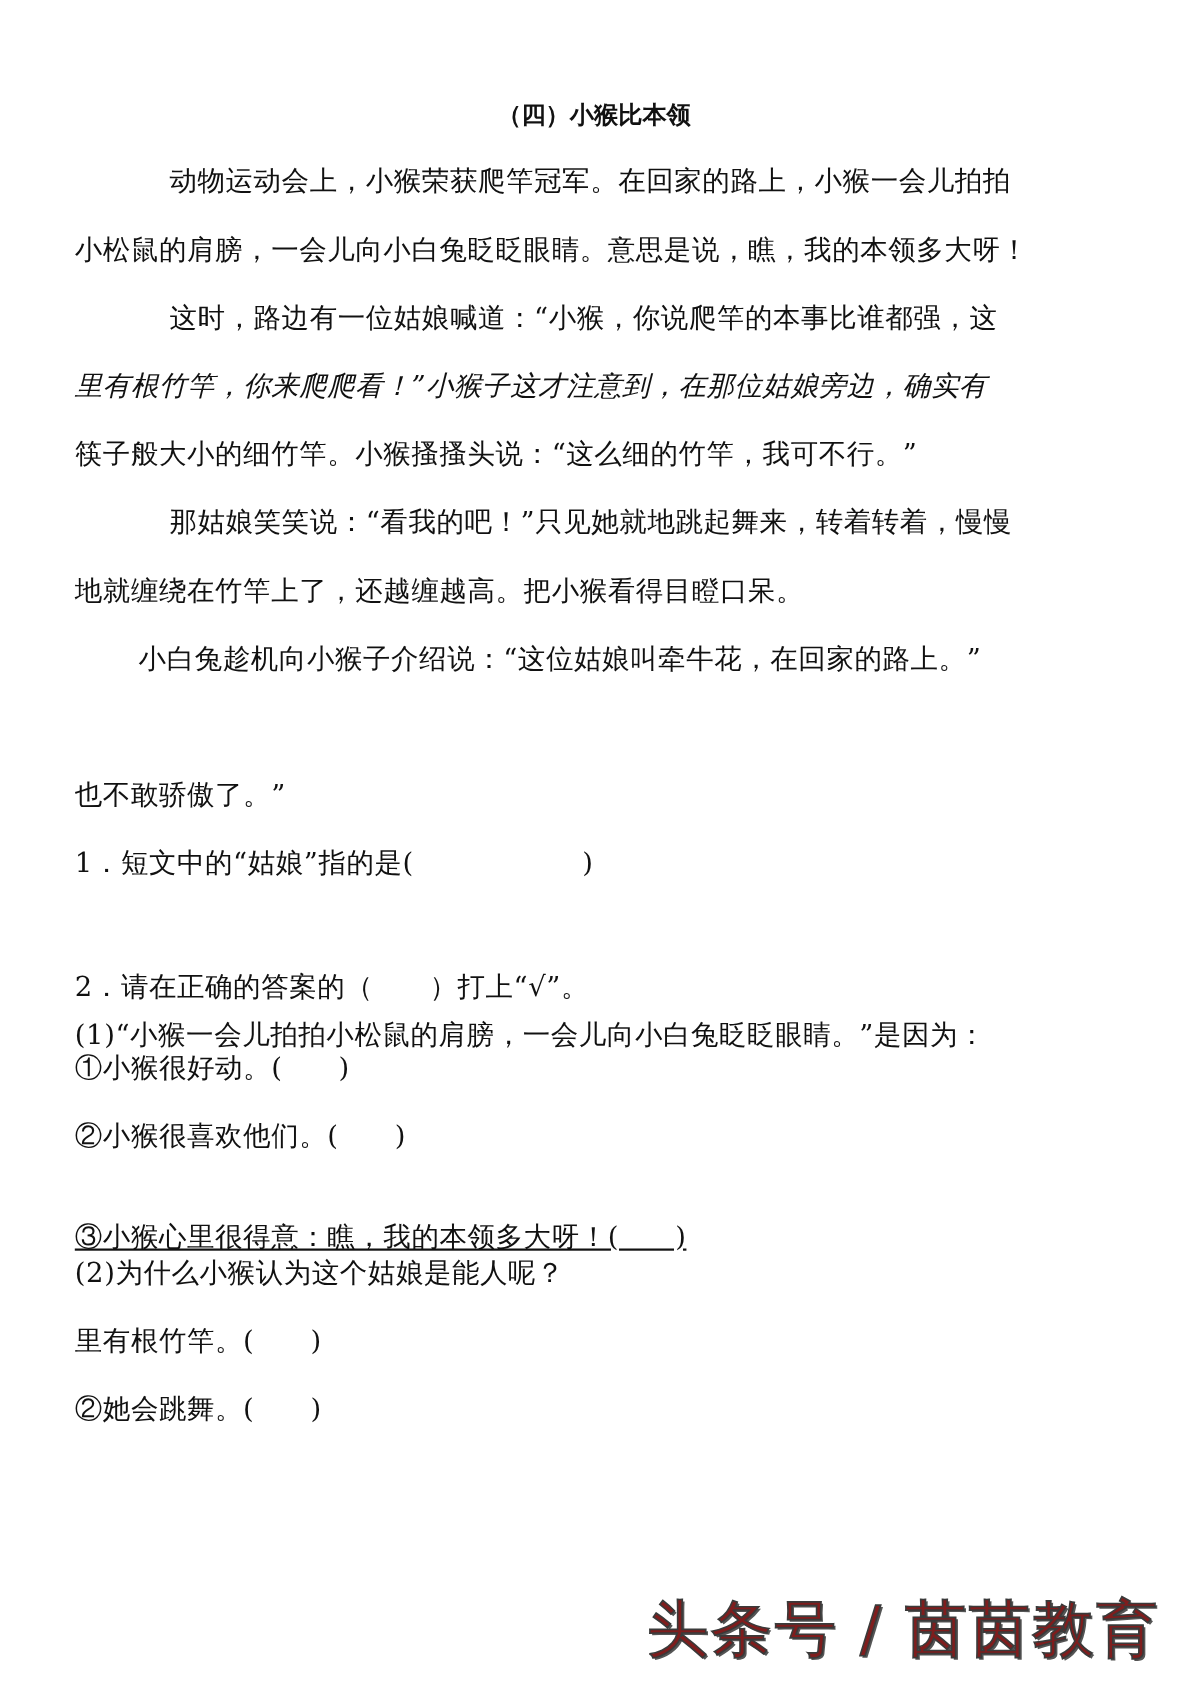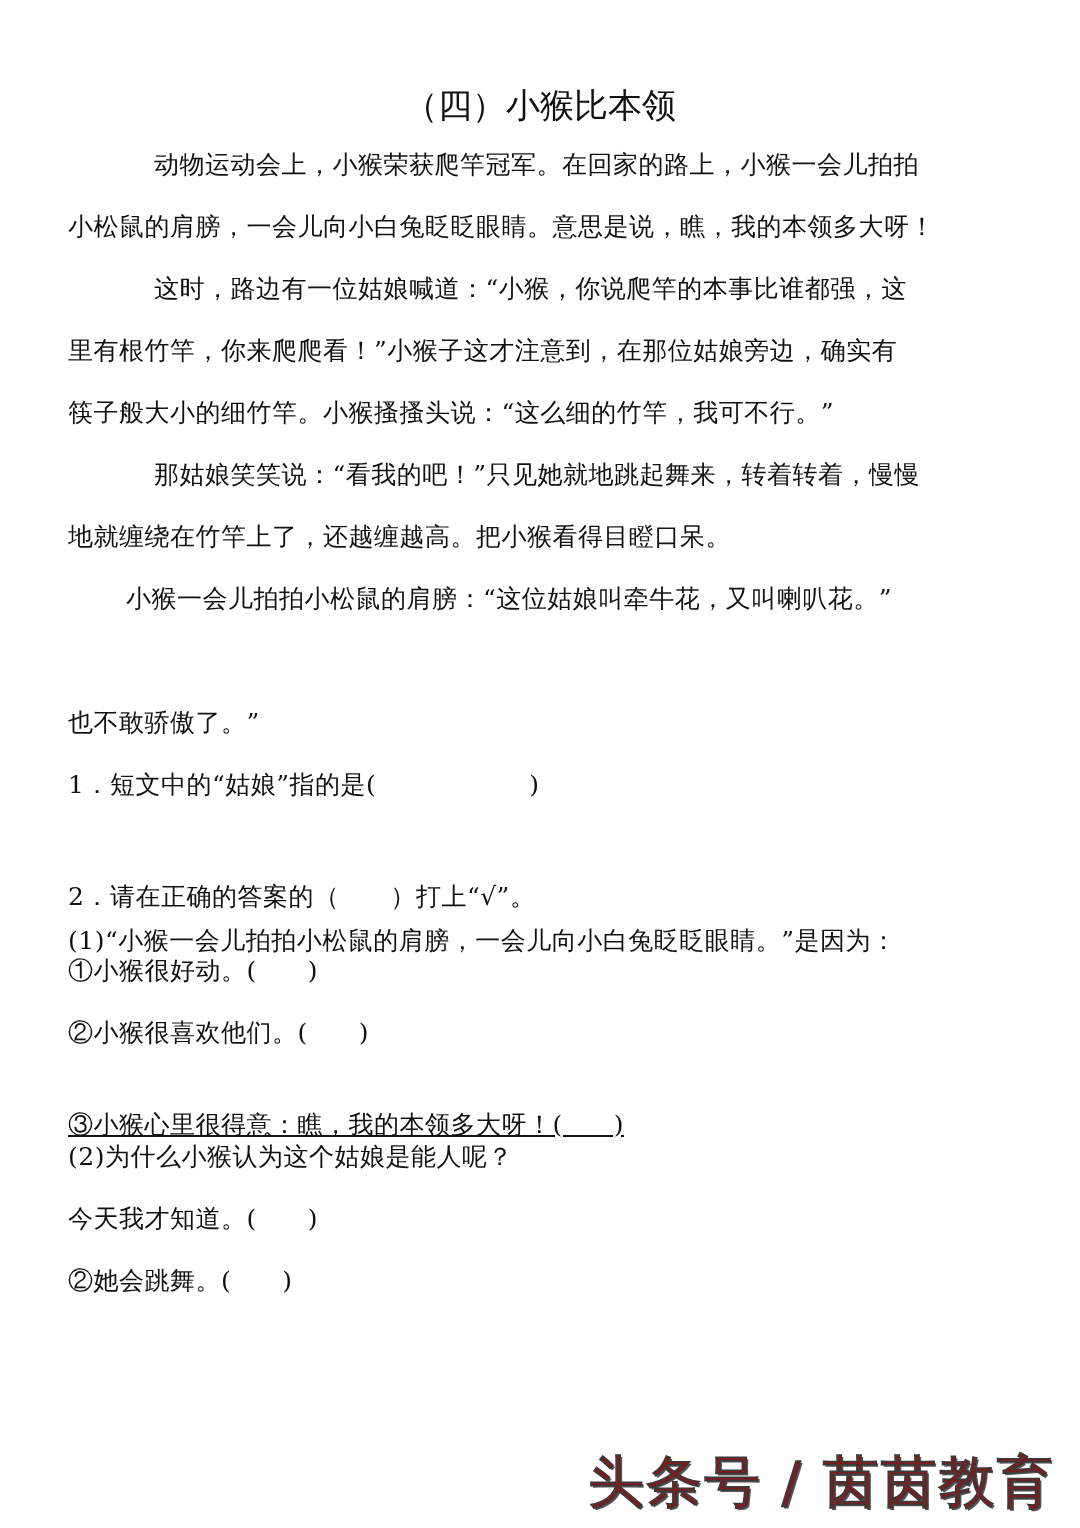--- a/index.html
+++ b/index.html
@@ -28,22 +28,23 @@
       font-size: 25px;
       line-height: 34px;
       white-space: nowrap;
       letter-spacing: 0.5px;
     }
     .title {
       position: absolute;
       left: 0; right: 0;
       top: 88px;
       text-align: center;
-      font-size: 34px;
+      font-size: 22px;
       line-height: 34px;
+      font-weight: bold;
     }
     .indent2 { padding-left: 86px; }
     .indent1 { padding-left: 58px; }
     .watermark {
       position: absolute;
       left: 588px;
       top: 1450px;
       font-family: "DejaVu Sans", "Liberation Sans", sans-serif;
       font-size: 56px;
       line-height: 64px;
@@ -58,36 +59,36 @@
 <body>
 
 <div class="page">
 
   <div class="title">（四）小猴比本领</div>
 
   <div class="line indent2" style="top:148px;">动物运动会上，小猴荣获爬竿冠军。在回家的路上，小猴一会儿拍拍</div>
   <div class="line" style="top:210px;">小松鼠的肩膀，一会儿向小白兔眨眨眼睛。意思是说，瞧，我的本领多大呀！</div>
 
   <div class="line indent2" style="top:272px;">这时，路边有一位姑娘喊道：“小猴，你说爬竿的本事比谁都强，这</div>
-  <div class="line" style="top:334px;">里有根竹竿，你来爬爬看！”小猴子这才注意到，在那位姑娘旁边，确实有</div>
+  <div class="line" style="top:334px;font-style:italic;">里有根竹竿，你来爬爬看！”小猴子这才注意到，在那位姑娘旁边，确实有</div>
   <div class="line" style="top:396px;">筷子般大小的细竹竿。小猴搔搔头说：“这么细的竹竿，我可不行。”</div>
 
   <div class="line indent2" style="top:458px;">那姑娘笑笑说：“看我的吧！”只见她就地跳起舞来，转着转着，慢慢</div>
   <div class="line" style="top:520px;">地就缠绕在竹竿上了，还越缠越高。把小猴看得目瞪口呆。</div>
 
-  <div class="line indent1" style="top:582px;">小猴一会儿拍拍小松鼠的肩膀：“这位姑娘叫牵牛花，又叫喇叭花。”</div>
+  <div class="line indent1" style="top:582px;">小白兔趁机向小猴子介绍说：“这位姑娘叫牵牛花，在回家的路上。”</div>
 
   <div class="line" style="top:706px;">也不敢骄傲了。”</div>
 
   <div class="line" style="top:768px;">1．短文中的“姑娘”指的是(　　　　　　)</div>
   <div class="line" style="top:880px;">2．请在正确的答案的（　　）打上“√”。</div>
 
   <div class="line" style="top:892px;margin-top:32px;">(1)“小猴一会儿拍拍小松鼠的肩膀，一会儿向小白兔眨眨眼睛。”是因为：</div>
   <div class="line" style="top:954px;">①小猴很好动。(　　)</div>
   <div class="line" style="top:1016px;">②小猴很喜欢他们。(　　)</div>
   <div class="line" style="top:1108px;text-decoration:underline;">③小猴心里很得意：瞧，我的本领多大呀！(　　)</div>
 
   <div class="line" style="top:1140px;">(2)为什么小猴认为这个姑娘是能人呢？</div>
-  <div class="line" style="top:1202px;">今天我才知道。(　　)</div>
+  <div class="line" style="top:1202px;">里有根竹竿。(　　)</div>
   <div class="line" style="top:1264px;">②她会跳舞。(　　)</div>
 
   <div class="watermark">头条号 / 茵茵教育</div>
 </div>
 
 </body></html>

